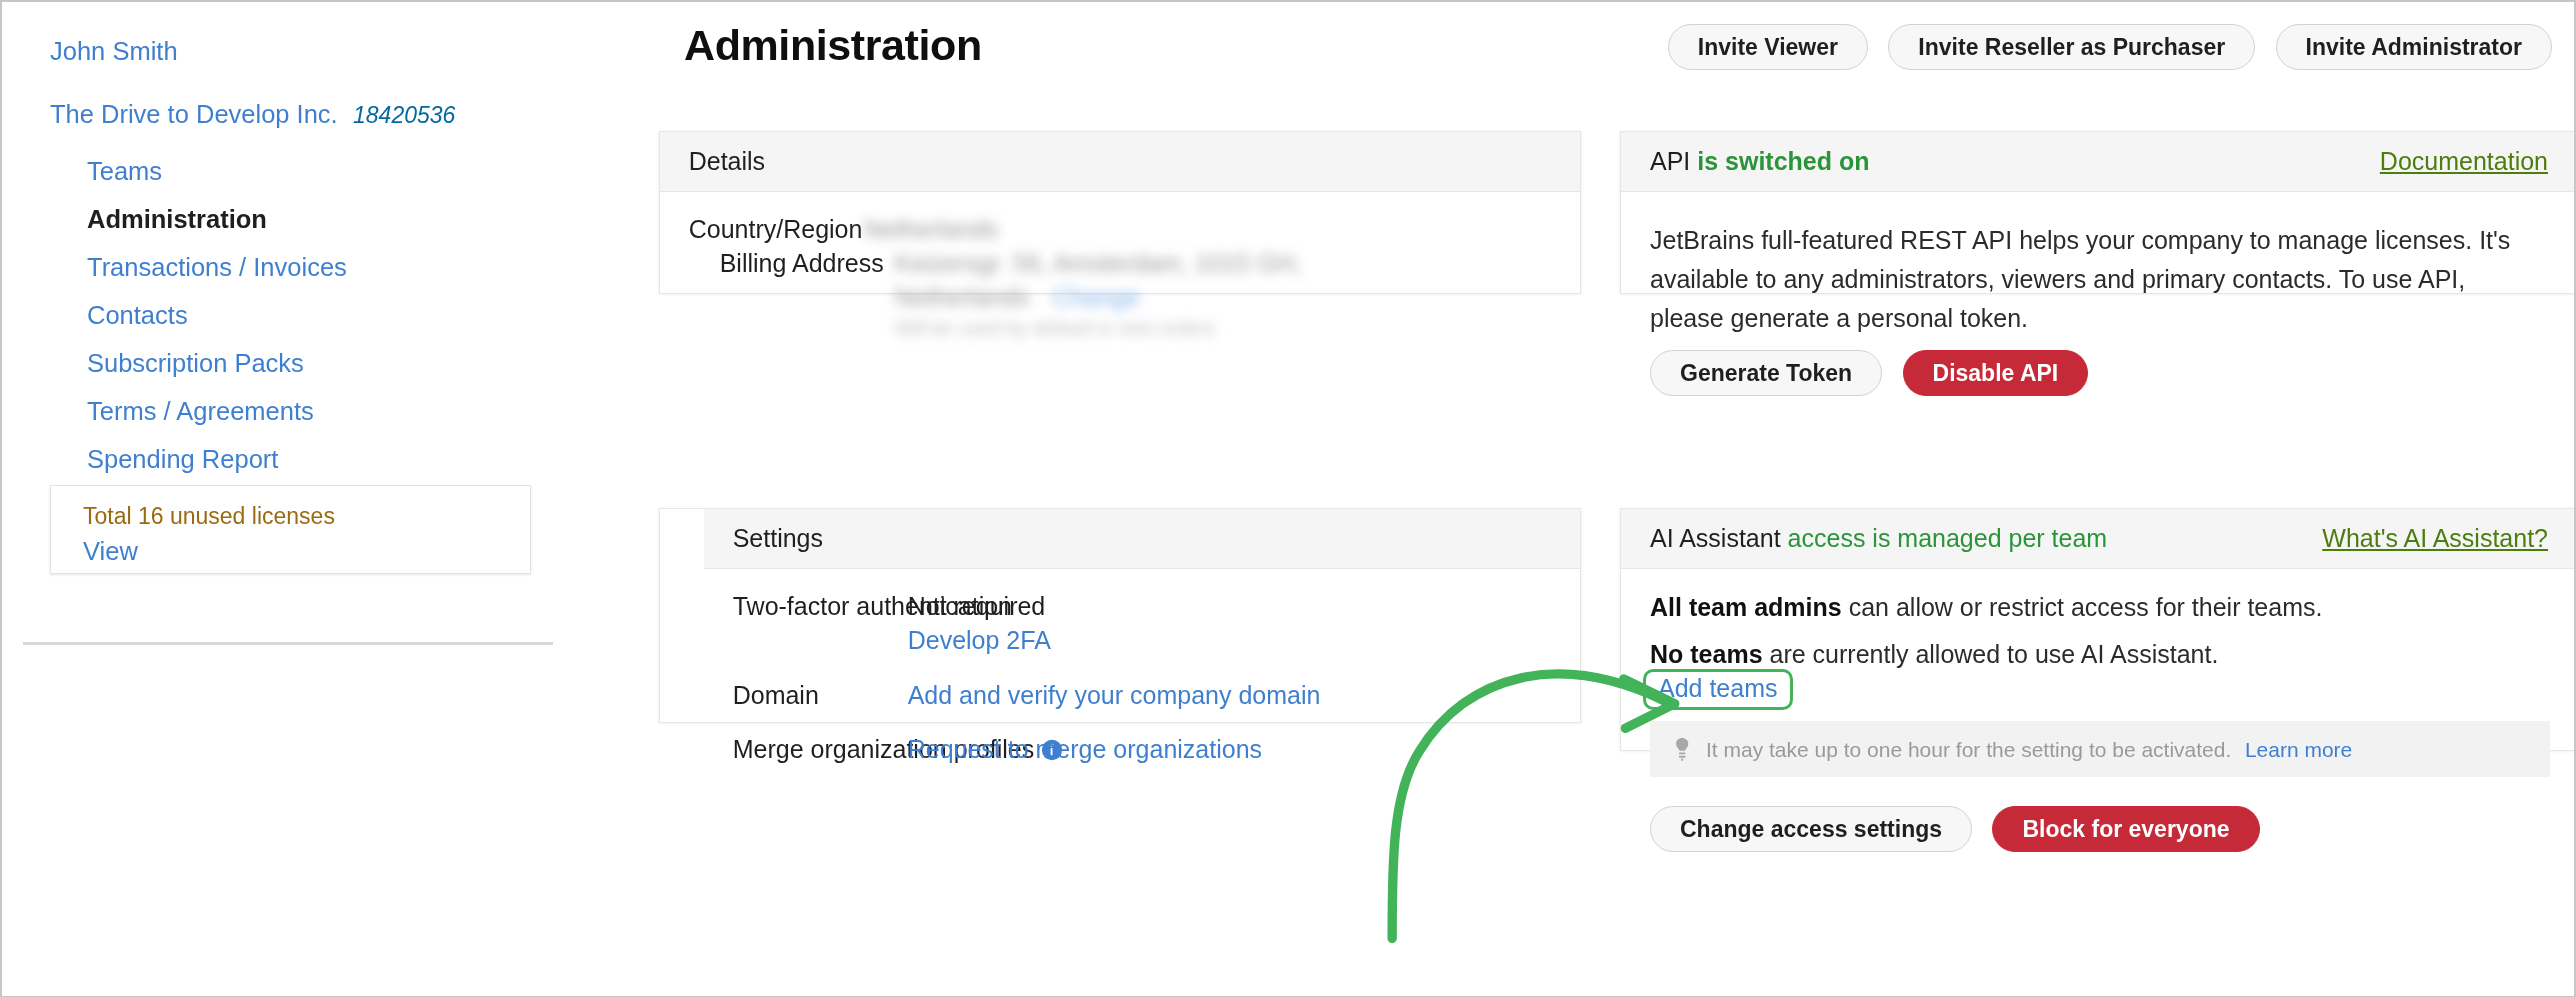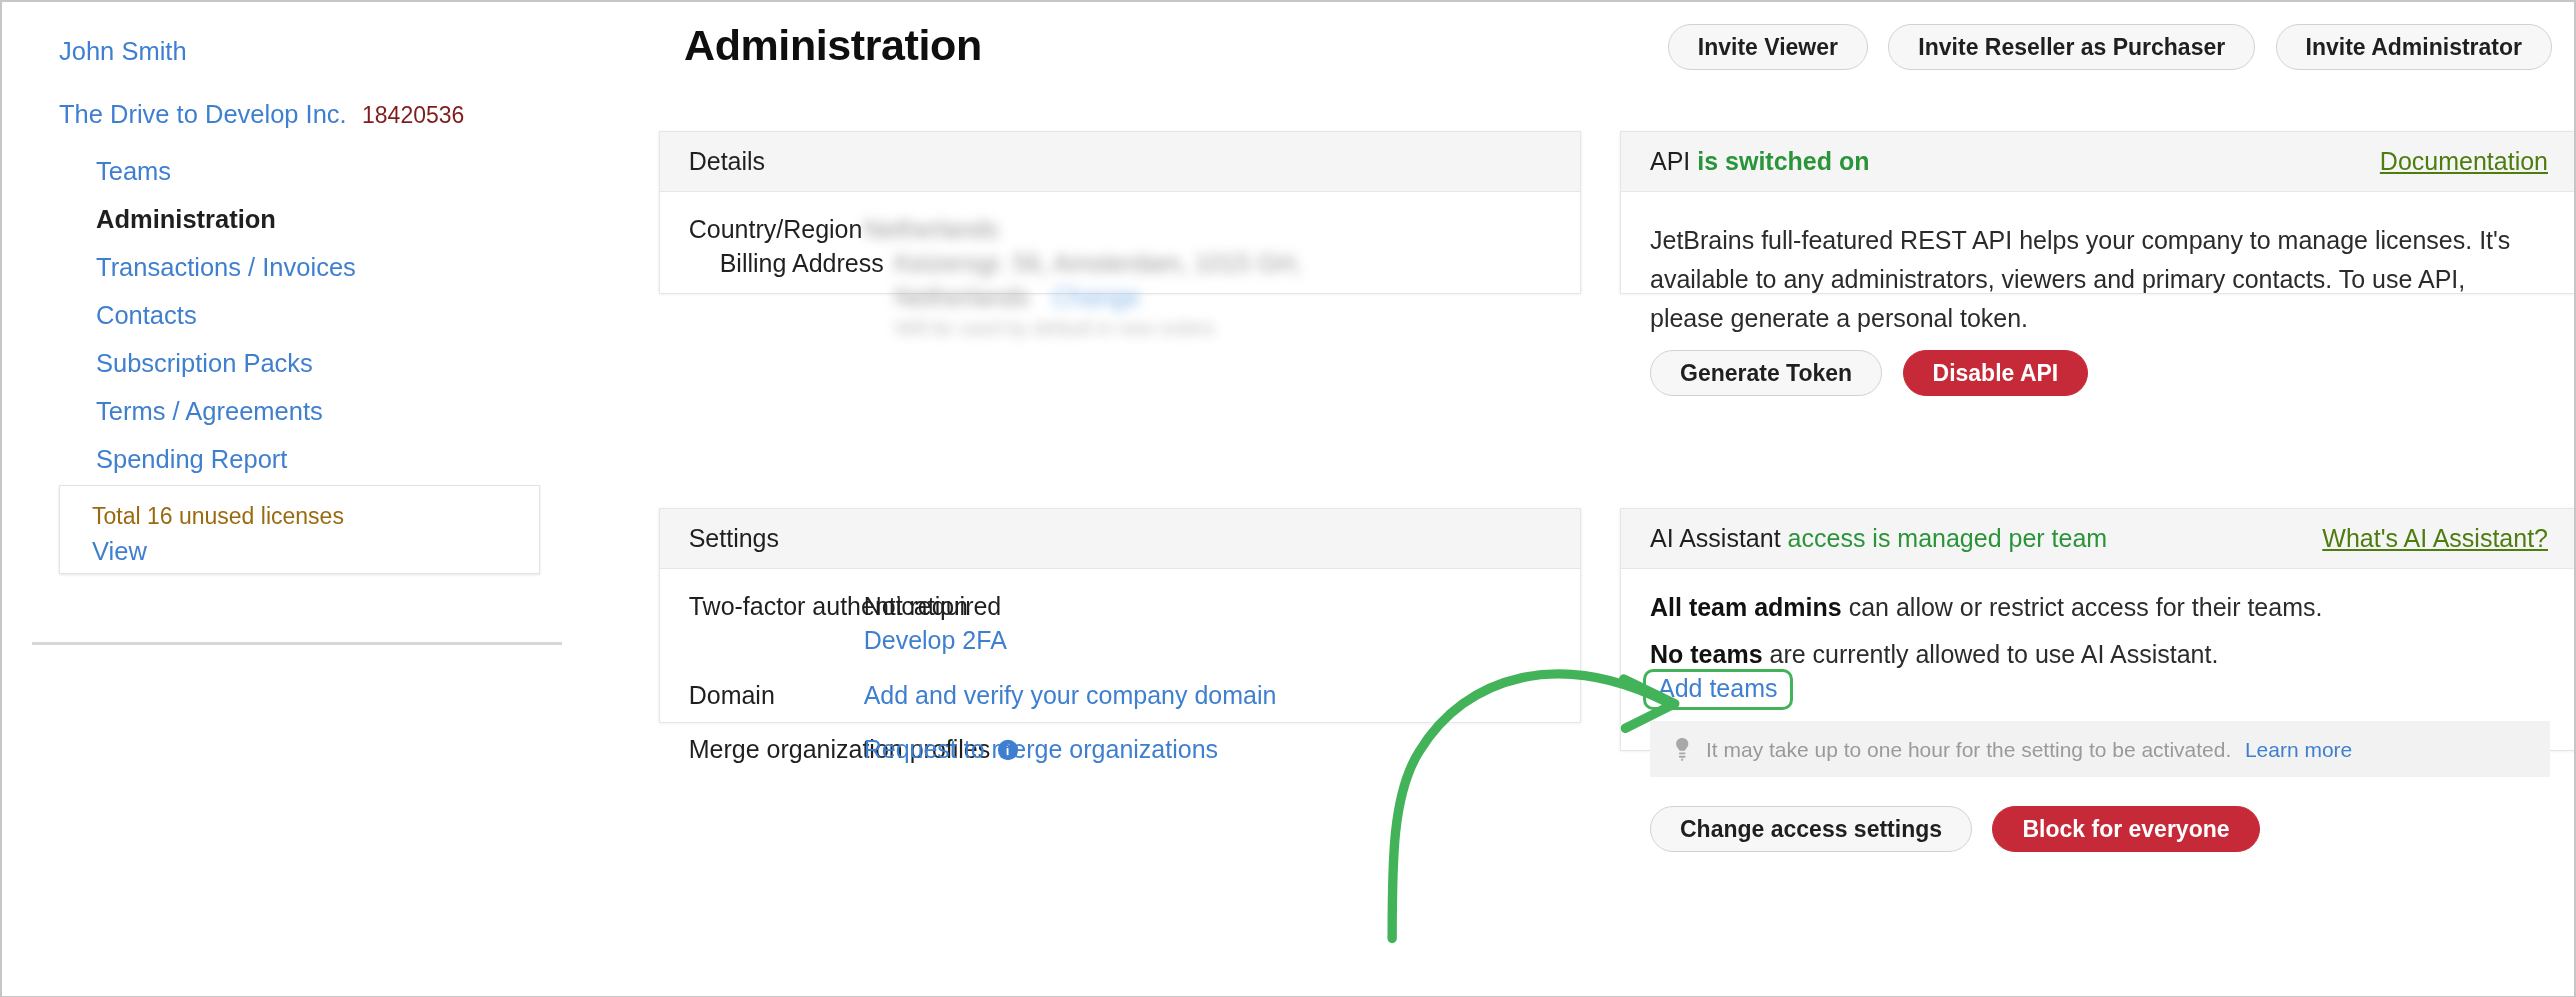--- a/index.html
+++ b/index.html
@@ -18,39 +18,39 @@
     width: 2576px;
     height: 998px;
     background: #ffffff;
     border: 2.6px solid #c6c6c6;
     overflow: hidden;
   }
 
   
   #sidebar {
     position: absolute;
-    left: 16px; top: 0;
+    left: 7px; top: 0;
     width: 655px;
     height: 100%;
     background: #ffffff;
   }
 
   .side-link {
     color: #3f7fcf;
     font-size: 25.5px;
     line-height: 1;
     text-decoration: none;
     display: inline-block;
     white-space: nowrap;
     cursor: pointer;
   }
 
   #user-link   { position: absolute; left: 41px;  top: 37px; }
   #org-row     { position: absolute; left: 41px;  top: 100px; display: flex; align-items: baseline; gap: 15.3px; }
-  #org-id      { color: #7f1d1d; font-size: 23px; line-height: 1; }
+  #org-id      { color: #0369a1; font-size: 23px; line-height: 1; font-style: italic; }
 
   #nav         { position: absolute; left: 78px; top: 146px; }
   .nav-item    { height: 48px; display: flex; align-items: center; }
   .nav-item span { font-size: 25.5px; line-height: 1; }
   .nav-link    { color: #3f7fcf; cursor: pointer; }
   .nav-current { color: #1f1f1f; font-weight: bold; cursor: default; }
 
   #license-box {
     position: absolute;
     left: 41px; top: 483px;
@@ -163,21 +163,21 @@
   #card-details  { left: 1.7px;    top: 129px; width: 919px; height: 162px; }
   #card-settings { left: 1.7px;    top: 506px; width: 919px; height: 213px; }
   #card-api      { left: 962px; top: 129px; width: 959px; height: 162px; }
   #card-ai       { left: 962px; top: 506px; width: 959px; height: 247px; }
 
   #card-details  { height: 163px; }
 
   
   #card-details  { left: 1.7px;    top: 129px; width: 922px; height: 163px; }
   #card-api      { left: 963px; top: 129px; width: 958px; height: 163px; }
-  #card-settings { left: 1.7px;    top: 506px; width: 922px; height: 215px; }
+  #card-settings { left: 1.7px;    top: 506px; width: 922px; height: 215px; padding-left: 44px; }
   #card-ai       { left: 963px; top: 506px; width: 958px; height: 243px; }
 
   #card-details  { height: 163px; }
 
   
   #card-details  { top: 129px; height: 163px; }
 
   .kv-row { position: absolute; display: flex; }
   .kv-label {
     font-size: 25px;

